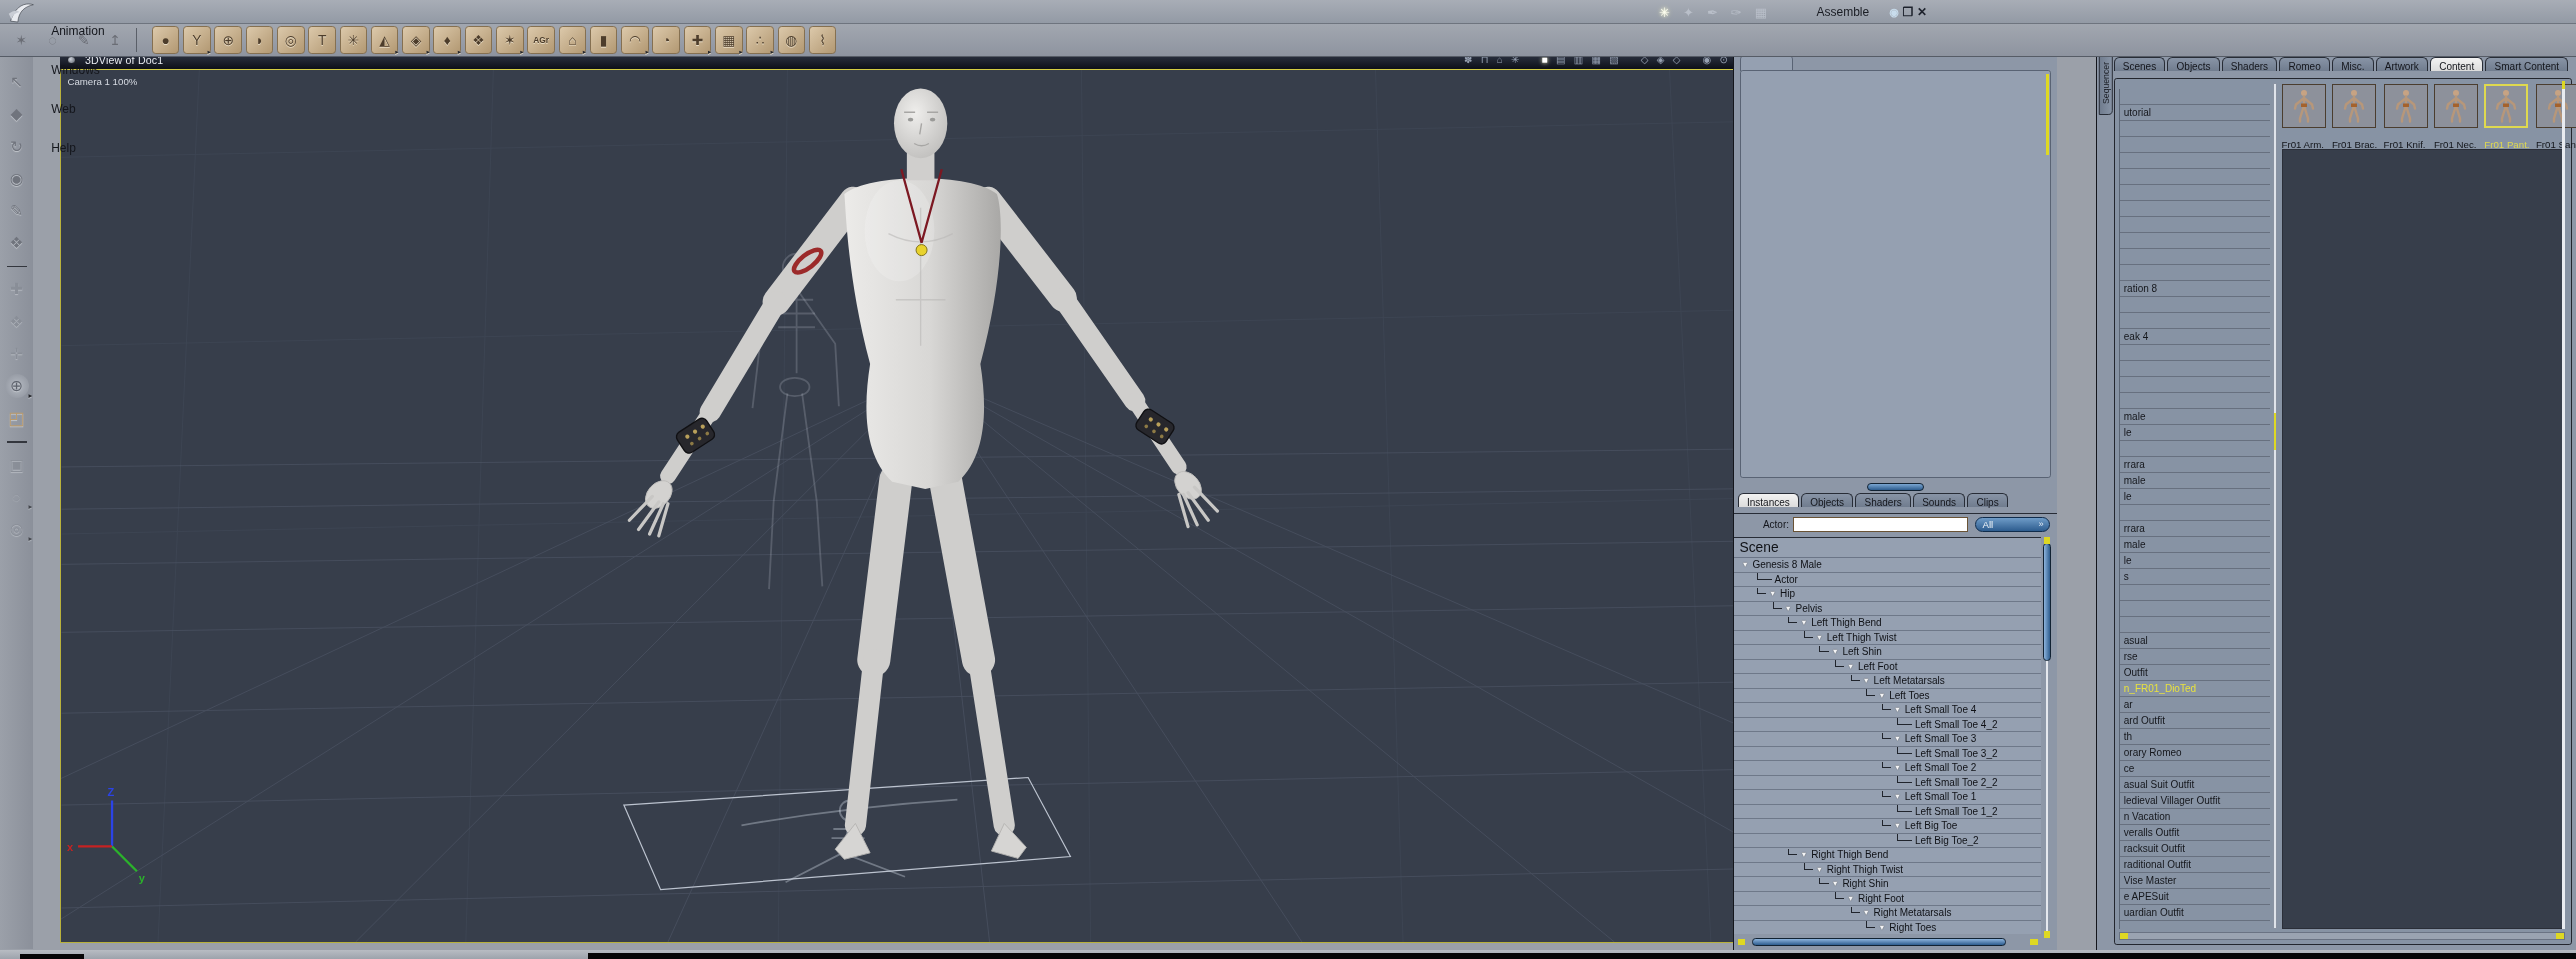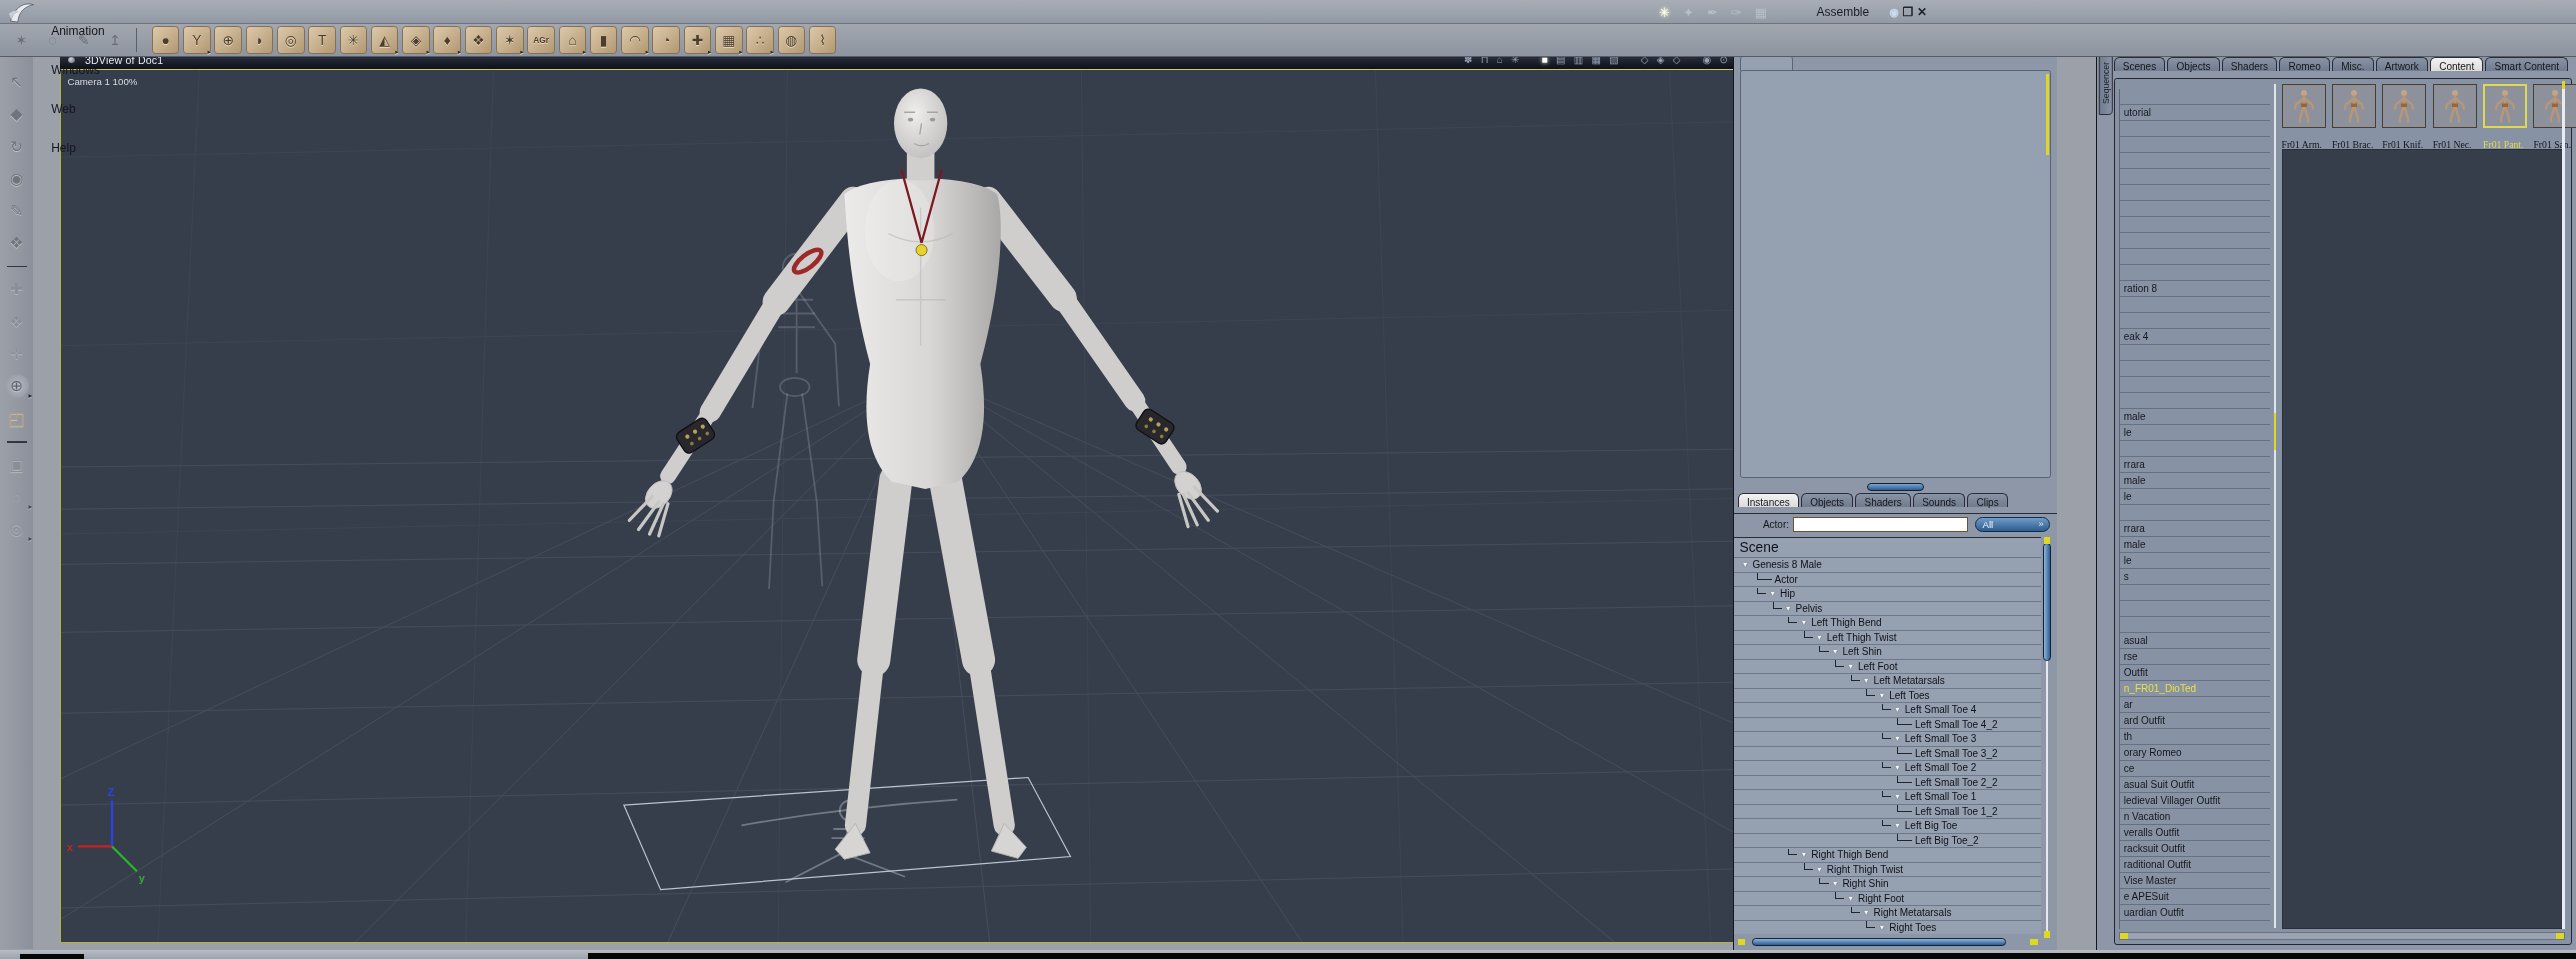--- a/index.html
+++ b/index.html
@@ -112,21 +112,21 @@
   .brow{height:16px;border-bottom:0.9px solid #67707f;display:flex;align-items:center;padding-left:3.7px;}
   .brow span{font-size:10px;color:#15171c;white-space:nowrap;}
   .brow.hl span{color:#e8e23e;}
   .blist-scroll{position:absolute;left:158px;top:3.7px;bottom:14.7px;width:4.6px;background:#dfe3ea;border:0.9px solid #8a93a2;}
   .blist-scroll .ymark{position:absolute;left:0;width:2.8px;height:37px;background:#ded823;top:329px;}
   .bcontent{position:absolute;left:167px;top:1.8px;right:6.4px;bottom:14.7px;}
   .thumb-row{display:flex;gap:6.4px;padding-top:2.8px;}
   .thumb{width:47px;}
   .thumb .img{width:44px;height:44px;background:#8d919b;border:1.8px solid #4b3d2e;display:flex;align-items:center;justify-content:center;}
   .thumb.selected .img{border:2.8px solid #dfd94f;}
-  .thumb .th-label{font-size:9.7px;color:#121419;margin-top:11px;white-space:nowrap;font-family:Liberation Serif, serif;}
+  .thumb .th-label{font-size:9.7px;color:#121419;margin-top:11px;white-space:nowrap;}
   .thumb.selected .th-label{color:#dfd94f;}
   .darkarea{position:absolute;left:0;right:1.8px;top:68px;bottom:0;background:var(--viewport);border:0.9px solid #2a2e38;}
   .bcontent-scroll{position:absolute;right:0;top:0;bottom:0;width:2.8px;background:#e8ebf0;}
   .bcontent-scroll::before{content:"";position:absolute;top:0;left:0;width:2.8px;height:8.3px;background:#ded823;}
   .bhscroll{position:absolute;left:4.6px;right:6.4px;bottom:3.7px;height:8.3px;background:#9aa3b1;border:0.9px solid #6a7383;}
   .bhscroll .ymark{position:absolute;top:0;width:8.3px;height:6.4px;background:#ded823;}
 
   
   .bottom-strip{position:absolute;left:0;top:950px;width:2576px;height:10px;background:linear-gradient(#b8bcc3,#9aa0a9);z-index:40;}
   .taskbar-black{position:absolute;left:588px;top:953px;width:1988px;height:6.4px;background:#060607;z-index:41;}

